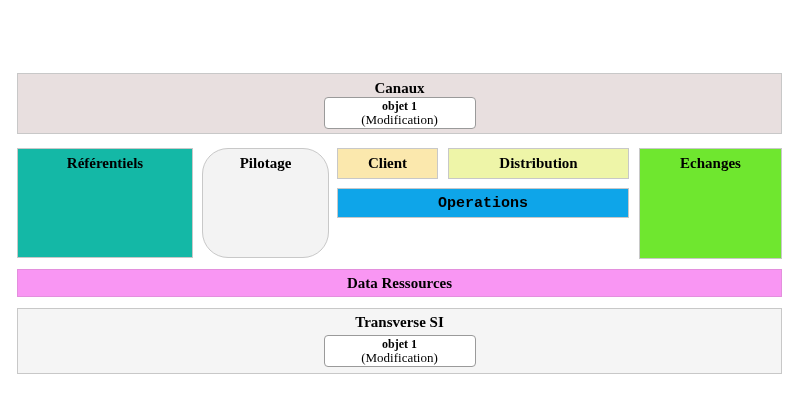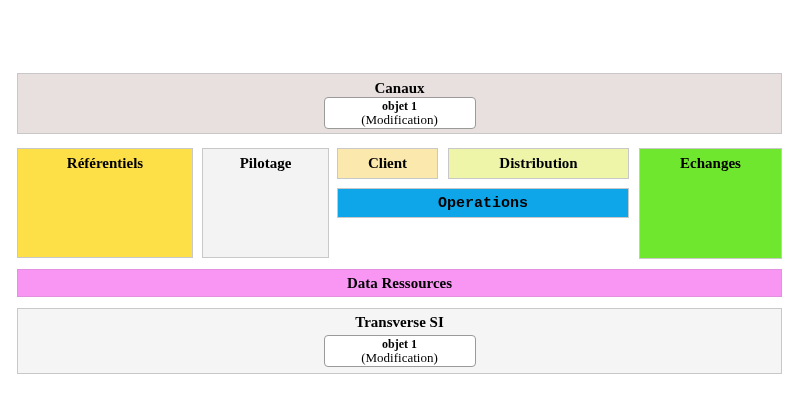--- a/index.html
+++ b/index.html
@@ -62,21 +62,21 @@
   .objet-detail {
     font-size: 13px;
     line-height: 13px;
   }
 
   
   #zone-canaux        { left: 17px;  top: 30px;  width: 765px; height: 61px;  }
   #zone-canaux .objet-card { top: 23px; }
 
   #zone-referentiels  { left: 17px;  top: 105px; width: 176px; height: 110px; }
-  #zone-pilotage      { left: 202px; top: 105px; width: 127px; height: 110px; }
+  #zone-pilotage      { left: 202px; top: 105px; width: 127px; height: 110px; border-radius: 26px; }
   #zone-client        { left: 337px; top: 105px; width: 101px; height: 31px;  }
   #zone-distribution  { left: 448px; top: 105px; width: 181px; height: 31px;  }
   #zone-operations    { left: 337px; top: 145px; width: 292px; height: 30px;  }
   #zone-ressources    { left: 337px; top: 185px; width: 292px; height: 30px;  }
   #zone-echanges      { left: 639px; top: 105px; width: 143px; height: 111px; }
 
   #zone-data-plateforme { left: 17px; top: 226px; width: 765px; height: 28px; border-color: #e390dd; }
 
   #zone-transverse    { left: 17px;  top: 265px; width: 765px; height: 66px;  }
   #zone-transverse .zone-title { padding-top: 5px; }
@@ -88,21 +88,21 @@
 <div class="canvas">
 
   <div class="zone pad-title" id="zone-canaux" style="background-color: rgb(232, 223, 223);">
     <div class="zone-title">Canaux</div>
     <div class="objet-card">
       <div class="objet-name">objet 1</div>
       <div class="objet-detail">(Modification)</div>
     </div>
   </div>
 
-  <div class="zone pad-title" id="zone-referentiels" style="background-color: #fde047;">
+  <div class="zone pad-title" id="zone-referentiels" style="background-color: #14b8a6;">
     <div class="zone-title">Référentiels</div>
   </div>
 
   <div class="zone pad-title" id="zone-pilotage" style="background-color: rgb(243, 243, 243);">
     <div class="zone-title">Pilotage</div>
   </div>
 
   <div class="zone bar" id="zone-distribution" style="background-color: rgb(238, 245, 168);">
     <div class="zone-title">Distribution</div>
   </div>

